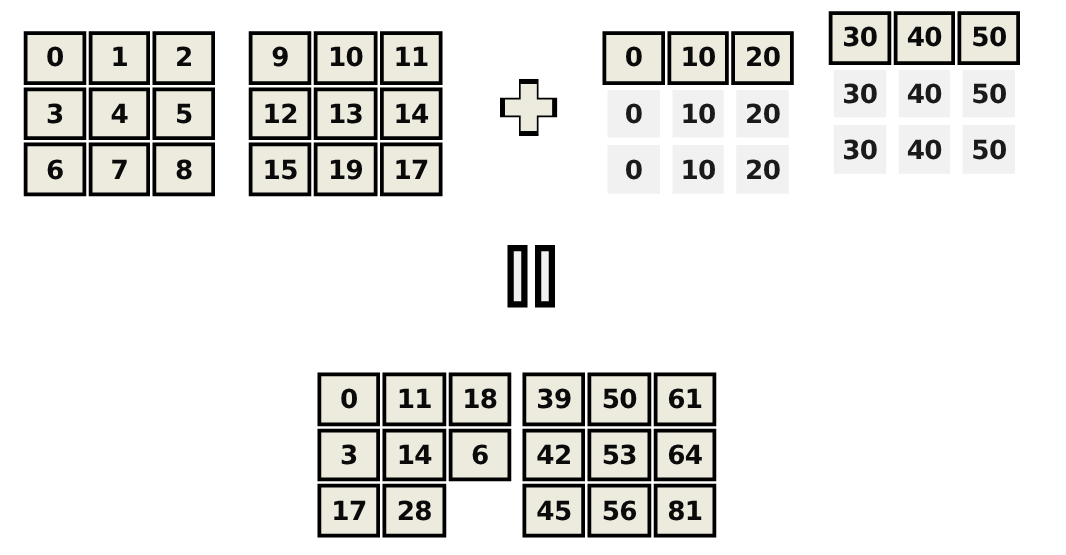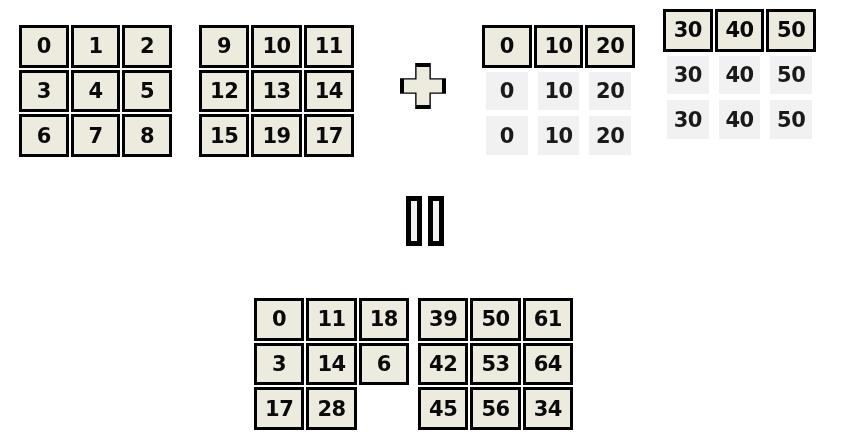--- a/index.html
+++ b/index.html
@@ -170,21 +170,21 @@
     </div>
     <div class="grid" style="left: 417px; top: 297px; width: 157px; height: 134px;">
       <div class="cell solid">39</div>
       <div class="cell solid">50</div>
       <div class="cell solid">61</div>
       <div class="cell solid">42</div>
       <div class="cell solid">53</div>
       <div class="cell solid">64</div>
       <div class="cell solid">45</div>
       <div class="cell solid">56</div>
-      <div class="cell solid">34</div>
+      <div class="cell solid">81</div>
     </div>
     <div class="plus-glyph op" style="left: 400px; top: 63px;">
       <div class="cross"></div>
       <div class="cross-inner"></div>
     </div>
     <div class="equals-glyph op" style="left: 406px; top: 196px;">
       <div class="ebar"></div>
       <div class="ebar"></div>
     </div>
   </div>

